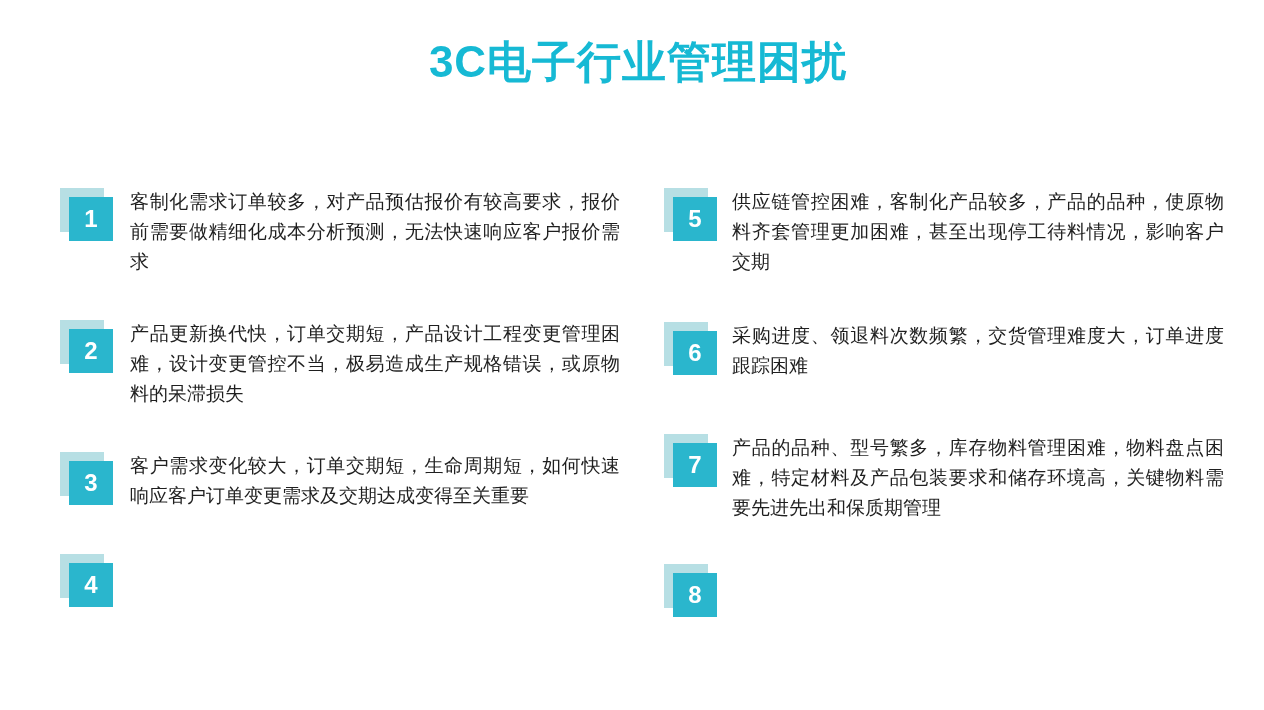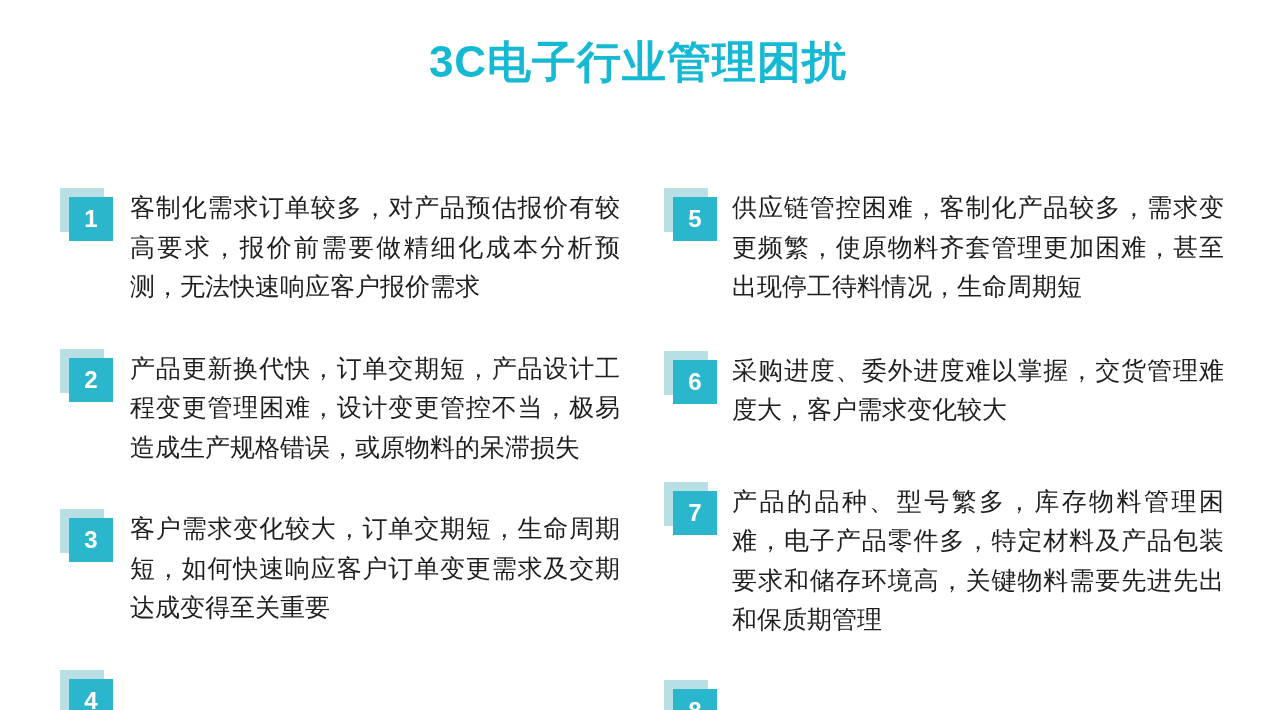--- a/index.html
+++ b/index.html
@@ -80,26 +80,27 @@
     color: #ffffff;
     font-size: 24px;
     font-weight: bold;
     display: flex;
     align-items: center;
     justify-content: center;
     line-height: 1;
   }
   .item-text {
     flex: 1;
-    font-size: 25px;
+    font-size: 19px;
     line-height: 1.58;
     color: #1f1f1f;
     padding-left: 12px;
     padding-top: 2px;
     text-align: justify;
+    font-family: Liberation Mono, monospace;
   }
   .col-right .item-text {
     padding-left: 10px;
   }
   
   .left .item:nth-child(1) { margin-bottom: 40px; }
   .left .item:nth-child(2) { margin-bottom: 40px; }
   .left .item:nth-child(3) { margin-bottom: 40px; }
   .right .item:nth-child(1) { margin-bottom: 42px; }
   .right .item:nth-child(2) { margin-bottom: 50px; }
@@ -149,37 +150,37 @@
 
     </div>
 
     <div class="column right col-right">
 
       <div class="item">
         <div class="badge-wrap">
           <div class="badge-shadow"></div>
           <div class="badge">5</div>
         </div>
-        <div class="item-text">供应链管控困难，客制化产品较多，需求变更频繁，使原物料齐套管理更加困难，甚至出现停工待料情况，生命周期短</div>
+        <div class="item-text">供应链管控困难，客制化产品较多，产品的品种，使原物料齐套管理更加困难，甚至出现停工待料情况，影响客户交期</div>
       </div>
 
       <div class="item">
         <div class="badge-wrap">
           <div class="badge-shadow"></div>
           <div class="badge">6</div>
         </div>
-        <div class="item-text">采购进度、委外进度难以掌握，交货管理难度大，客户需求变化较大</div>
+        <div class="item-text">采购进度、领退料次数频繁，交货管理难度大，订单进度跟踪困难</div>
       </div>
 
       <div class="item">
         <div class="badge-wrap">
           <div class="badge-shadow"></div>
           <div class="badge">7</div>
         </div>
-        <div class="item-text">产品的品种、型号繁多，库存物料管理困难，电子产品零件多，特定材料及产品包装要求和储存环境高，关键物料需要先进先出和保质期管理</div>
+        <div class="item-text">产品的品种、型号繁多，库存物料管理困难，物料盘点困难，特定材料及产品包装要求和储存环境高，关键物料需要先进先出和保质期管理</div>
       </div>
 
       <div class="item">
         <div class="badge-wrap">
           <div class="badge-shadow"></div>
           <div class="badge">8</div>
         </div>
       </div>
 
     </div>

